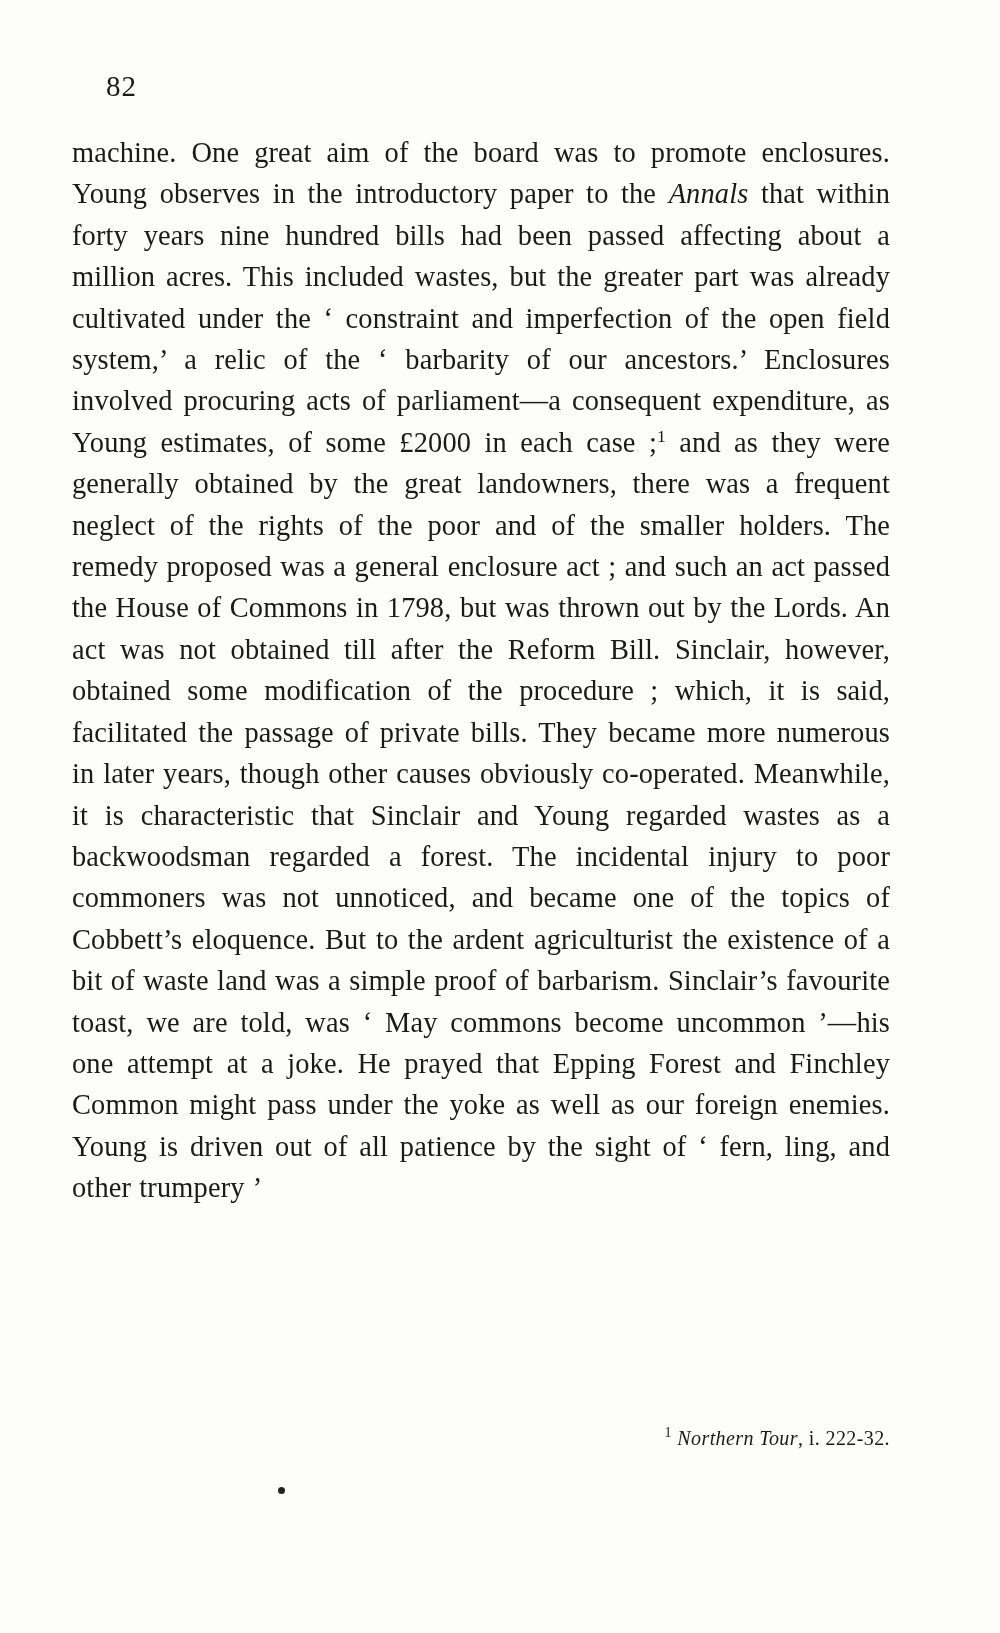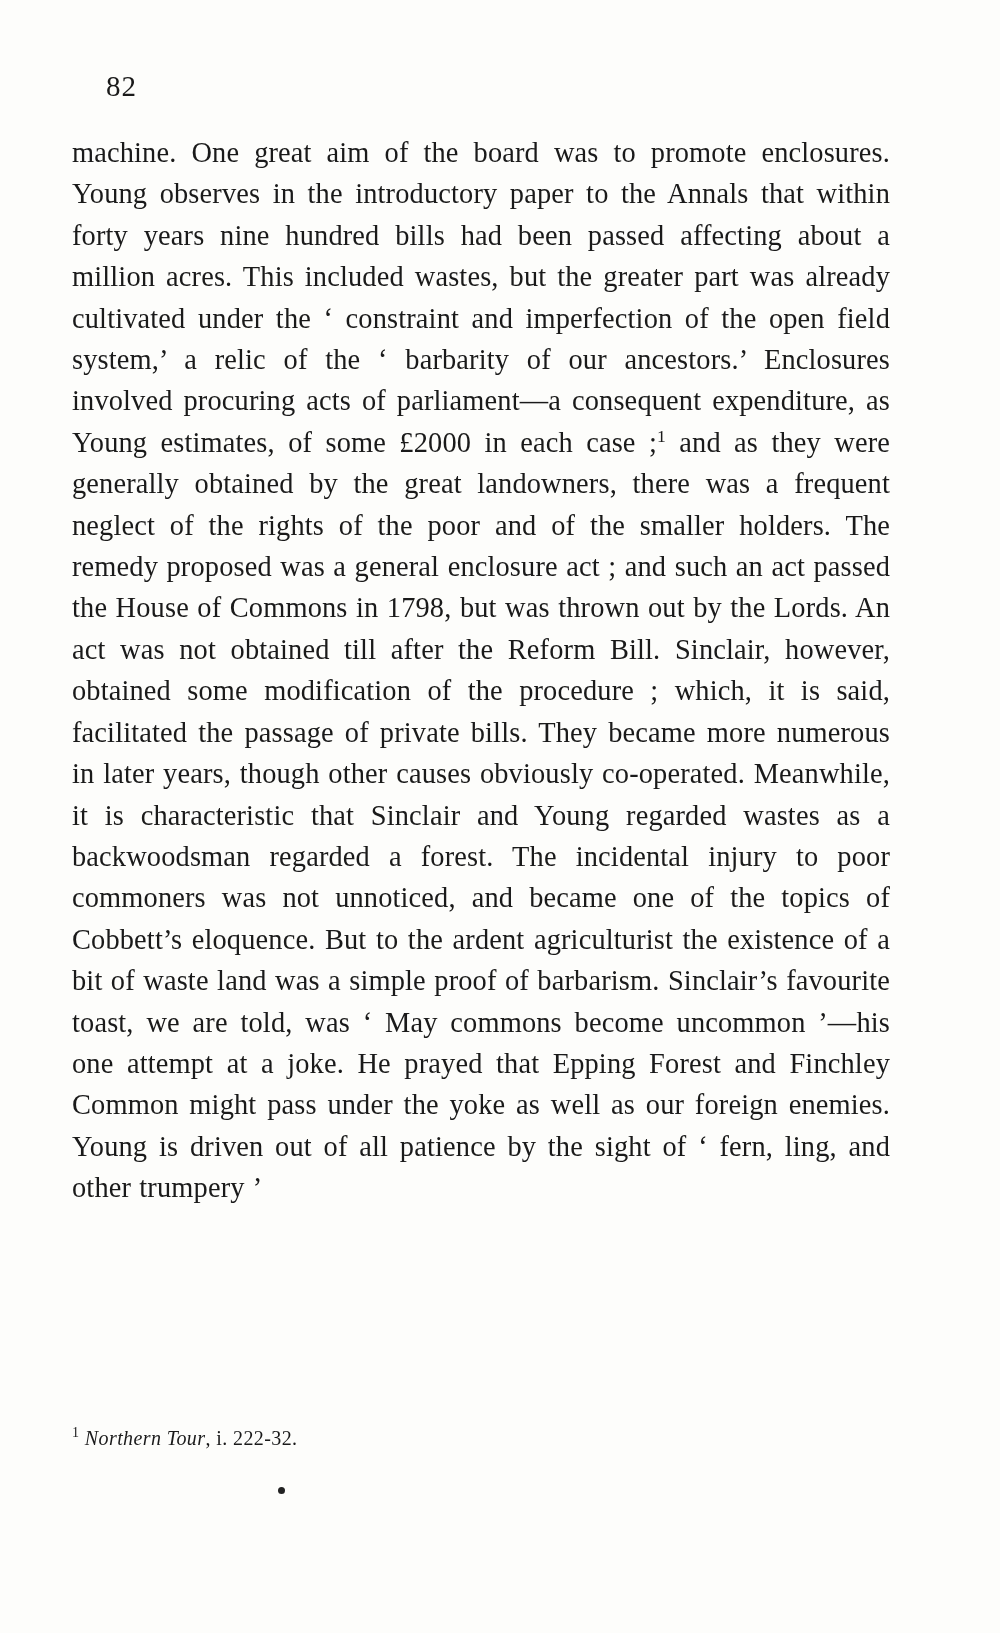--- a/index.html
+++ b/index.html
@@ -56,32 +56,33 @@
     text-align: justify;
     text-justify: inter-word;
     word-spacing: 1px;
     letter-spacing: 0.15px;
   }
   .body-text p {
     margin: 0;
     text-indent: 0;
   }
   .ital {
+    font-style: italic;
   }
   sup {
     font-size: 0.62em;
     vertical-align: super;
     line-height: 0;
   }
   .footnote {
     position: absolute;
     top: 1425px;
     left: 72px;
     width: 818px;
-    text-align: left;
+    text-align: right;
     font-size: 20px;
     letter-spacing: 0.4px;
   }
   .footnote .fn-marker {
     font-size: 14px;
     vertical-align: super;
   }
   .footnote .fn-title {
     font-style: italic;
   }

